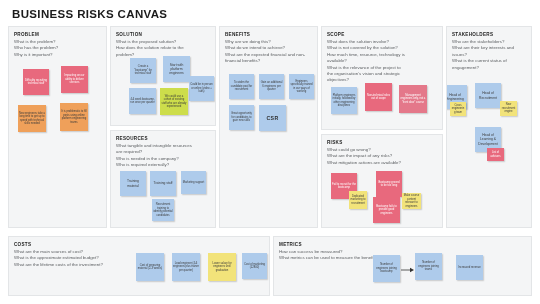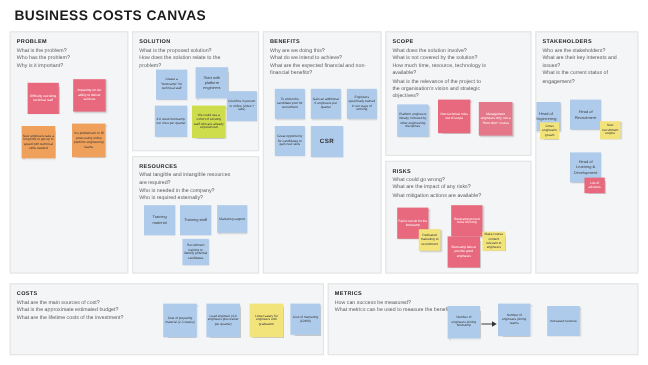--- a/index.html
+++ b/index.html
@@ -57,21 +57,21 @@
   .big{font-size:5.2px;font-weight:bold;letter-spacing:.4px;color:#2f2f2f;}
   .med{font-size:3.3px;line-height:1.3;}
 
   .arrow{position:absolute;}
 </style>
 </head>
 <body>
 
 <div class="canvas">
 
-  <div class="title">BUSINESS COSTS CANVAS</div>
+  <div class="title">BUSINESS RISKS CANVAS</div>
 
   <div class="panel" style="left:8px;top:26px;width:99px;height:202px;">
     <div class="panel-title">PROBLEM</div>
     <div class="panel-qs">What is the problem?
 Who has the problem?
 Why is it important?</div>
     <div class="note pink" style="left:14px;top:42px;width:26px;height:26px;">Difficulty recruiting technical staff</div>
     <div class="note pink" style="left:52px;top:39px;width:27px;height:27px;">Impacting on our ability to deliver services</div>
     <div class="note orange" style="left:9px;top:78px;width:28px;height:27px;">New engineers take a long time to get up to speed with technical skills needed</div>
     <div class="note orange" style="left:51px;top:76px;width:28px;height:28px;">It is problematic to fill posts using online platform engineering teams</div>

